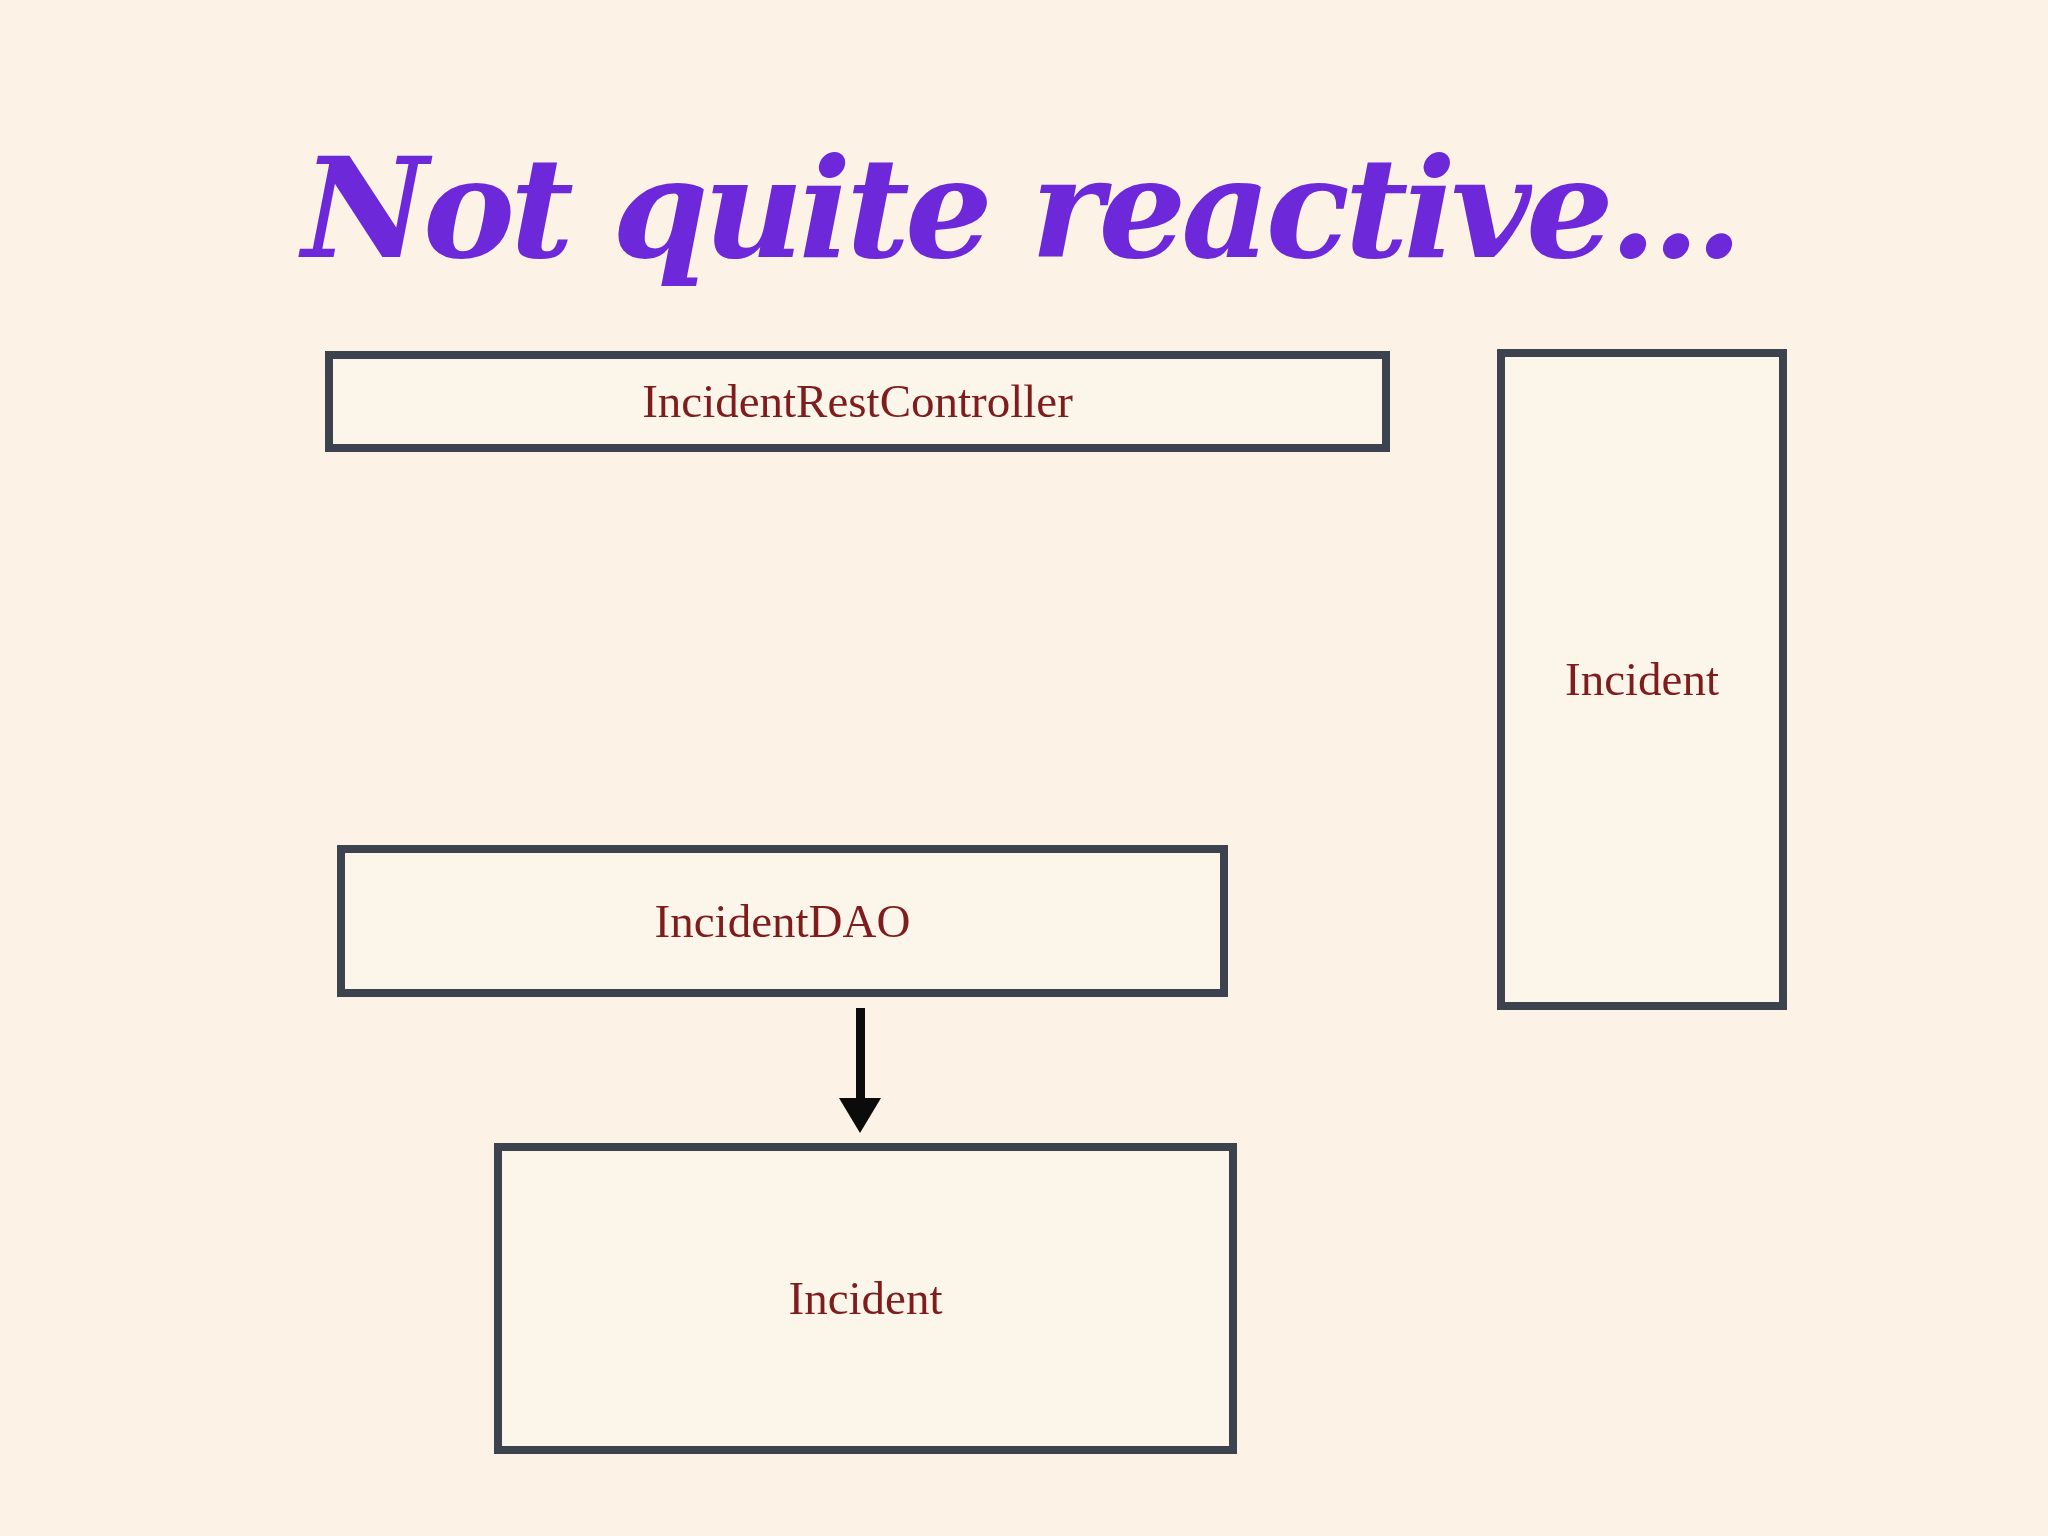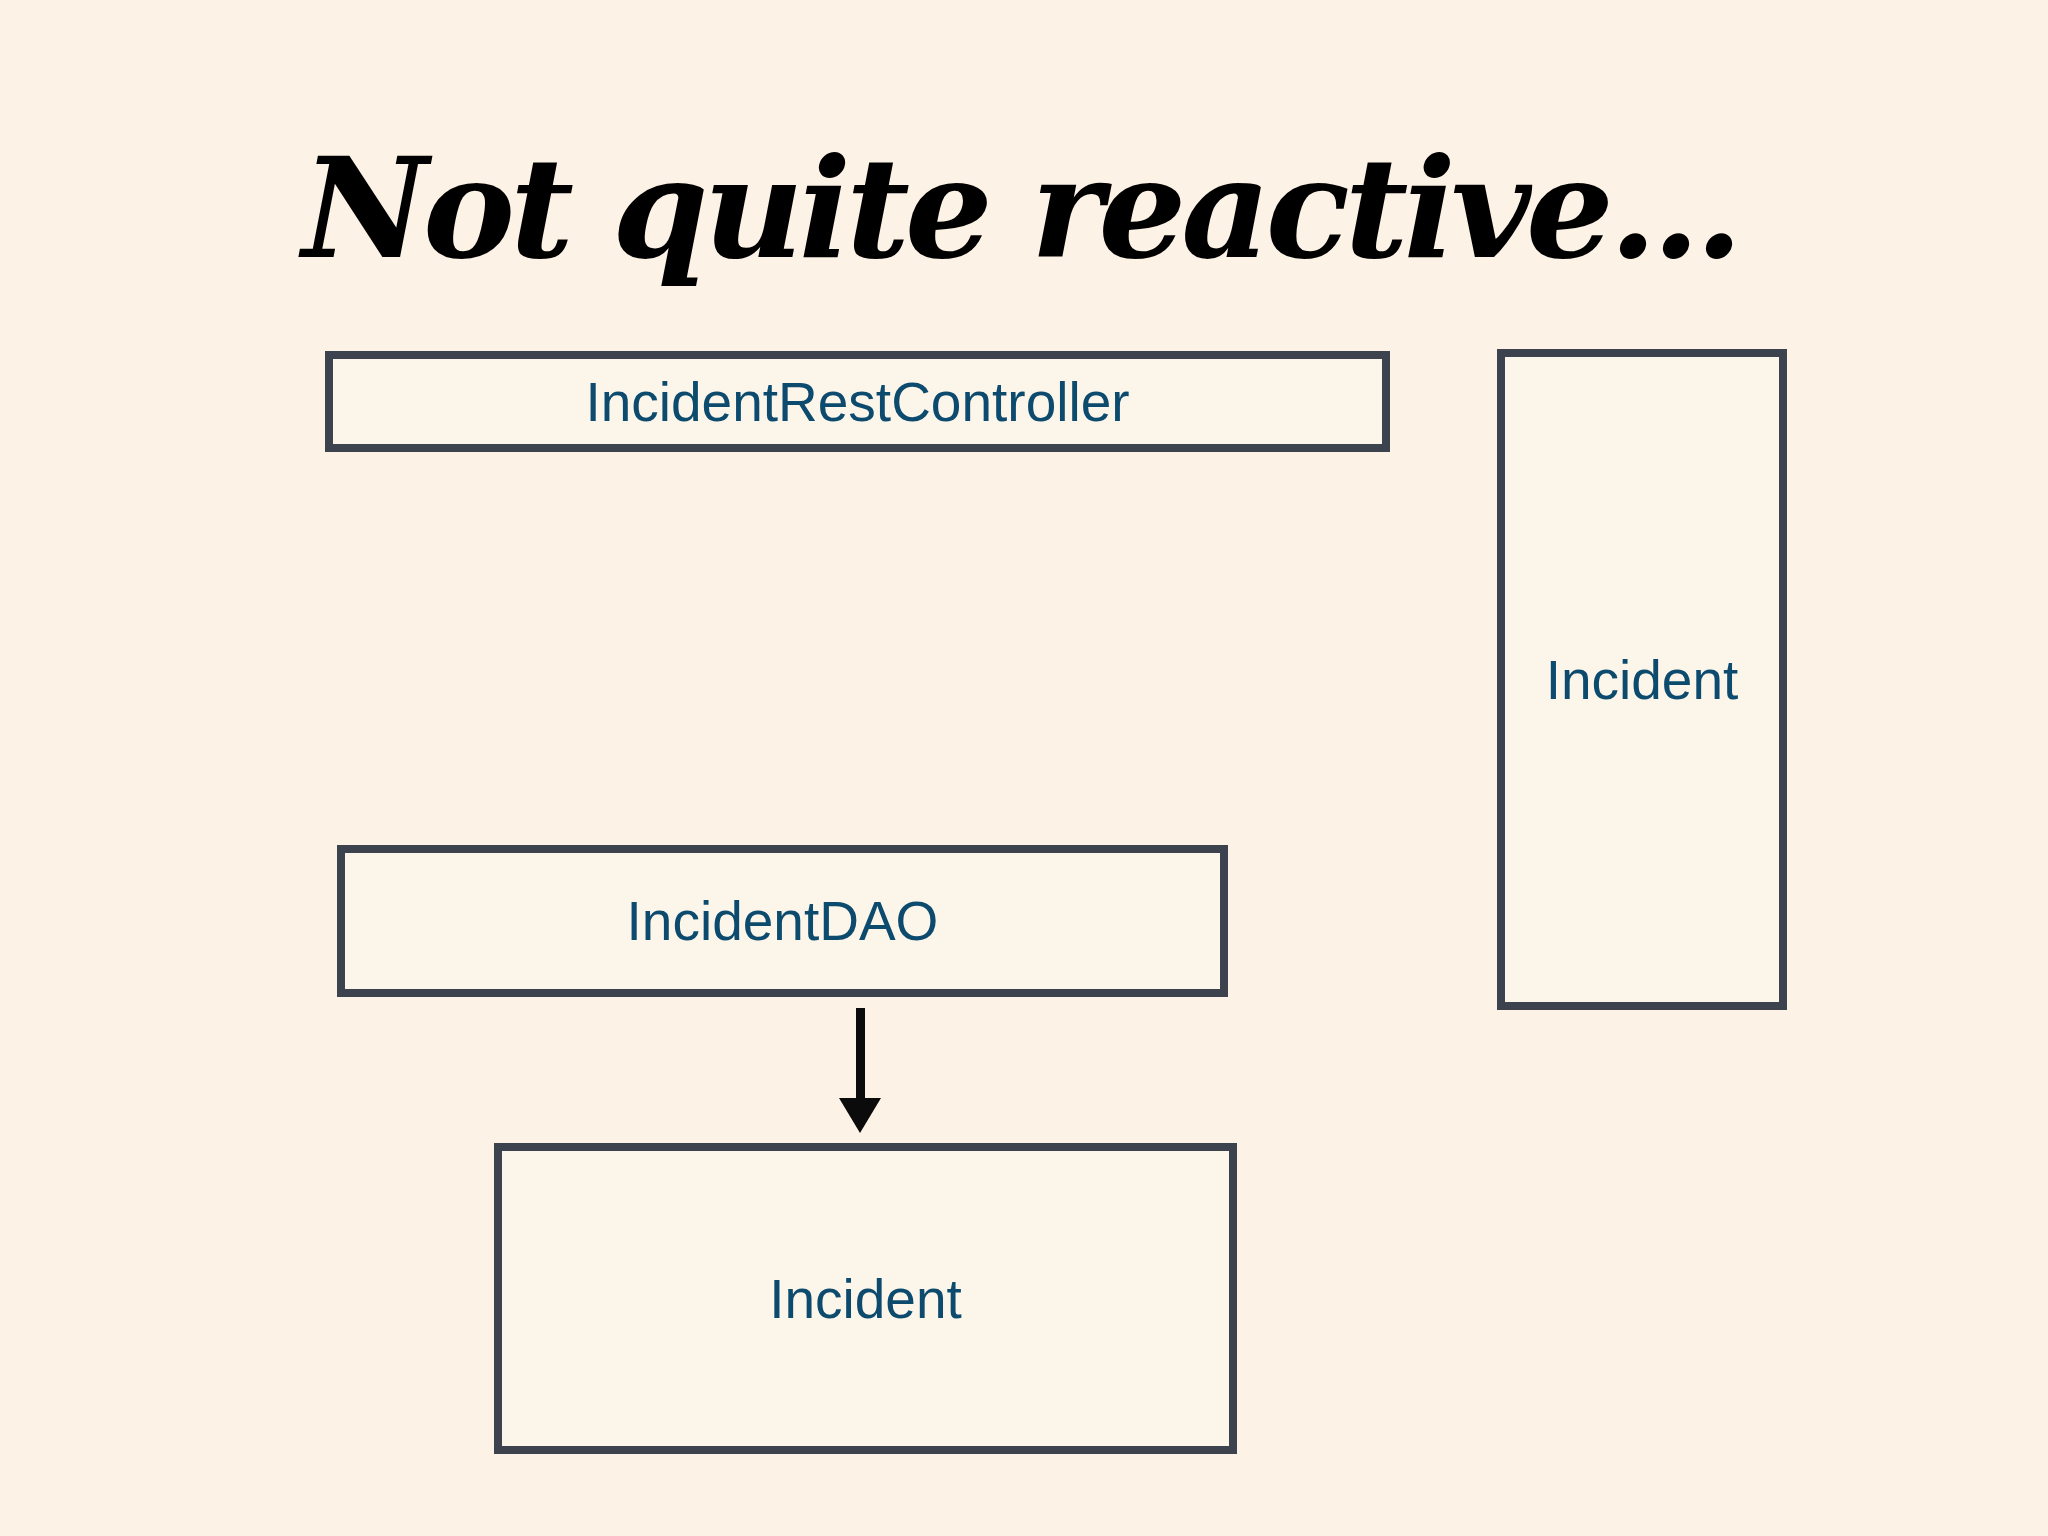--- a/index.html
+++ b/index.html
@@ -20,38 +20,38 @@
     top: 140px;
     left: 0;
     width: 2040px;
     text-align: center;
     font-family: "DejaVu Serif", serif;
     font-style: italic;
     font-weight: bold;
     font-size: 138px;
     line-height: 1.0;
     letter-spacing: -5px;
-    color: #000000;
+    color: #6d28d9;
     white-space: nowrap;
   }
   .node {
     position: absolute;
     box-sizing: border-box;
     border: 8px solid #3c434e;
     background: #fcf5ea;
     display: flex;
     align-items: center;
     justify-content: center;
     text-align: center;
   }
   .node .label {
-    font-family: Liberation Sans, sans-serif;
-    font-size: 55px;
+    font-family: Liberation Serif, serif;
+    font-size: 47px;
     line-height: 1.2;
-    color: #0c4a6e;
+    color: #7f1d1d;
     white-space: nowrap;
   }
   #node-controller { left: 325px; top: 351px; width: 1065px; height: 101px; }
   #node-service    { left: 325px; top: 486px; width: 1065px; height: 322px; }
   #node-dao        { left: 325px; top: 845px; width: 891px; height: 152px; margin-left: 12px; }
   #node-incident   { left: 1497px; top: 349px; width: 290px; height: 661px; }
   #node-database   { left: 494px; top: 1143px; width: 743px; height: 311px; }
 
   .arrow-stem {
     position: absolute;

